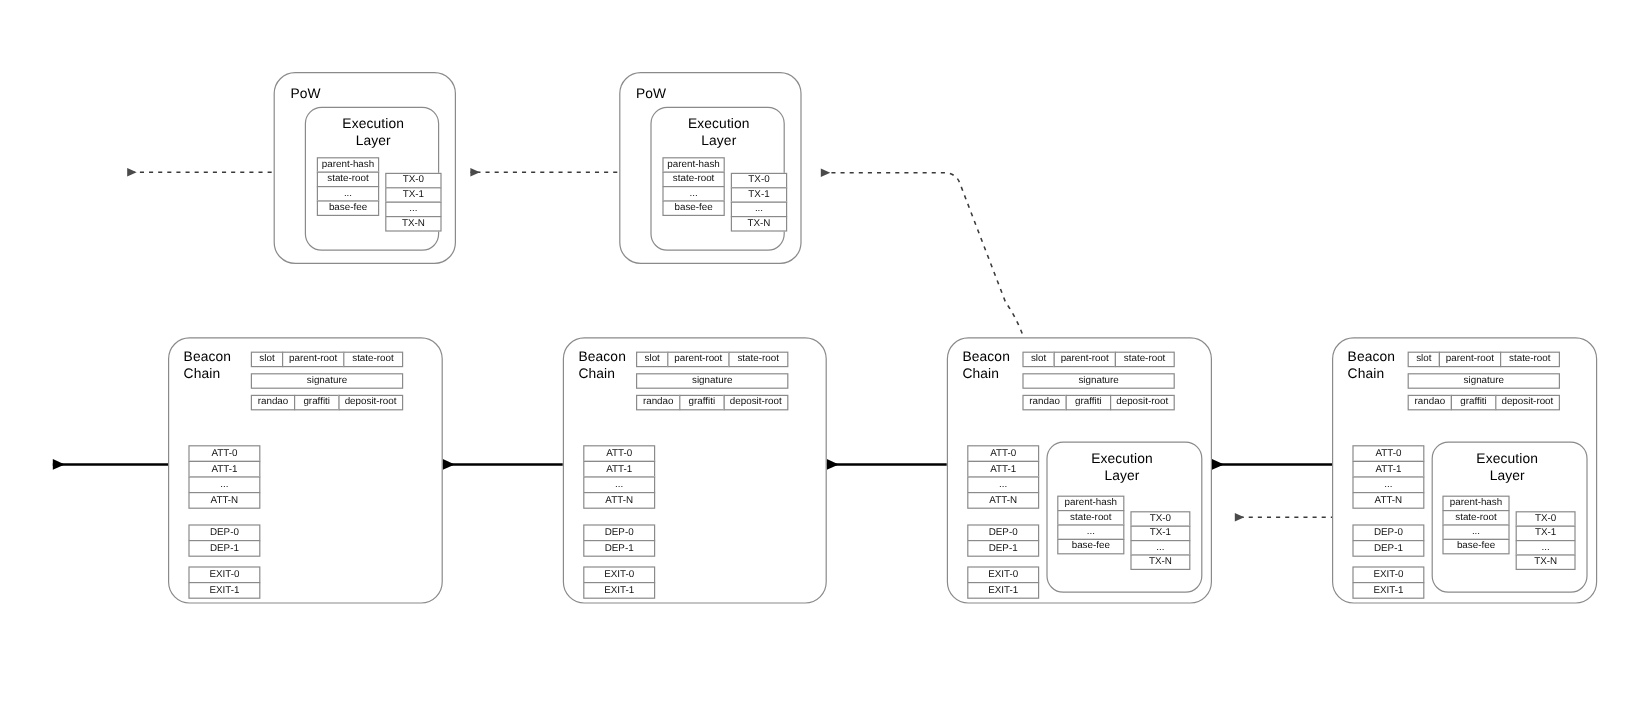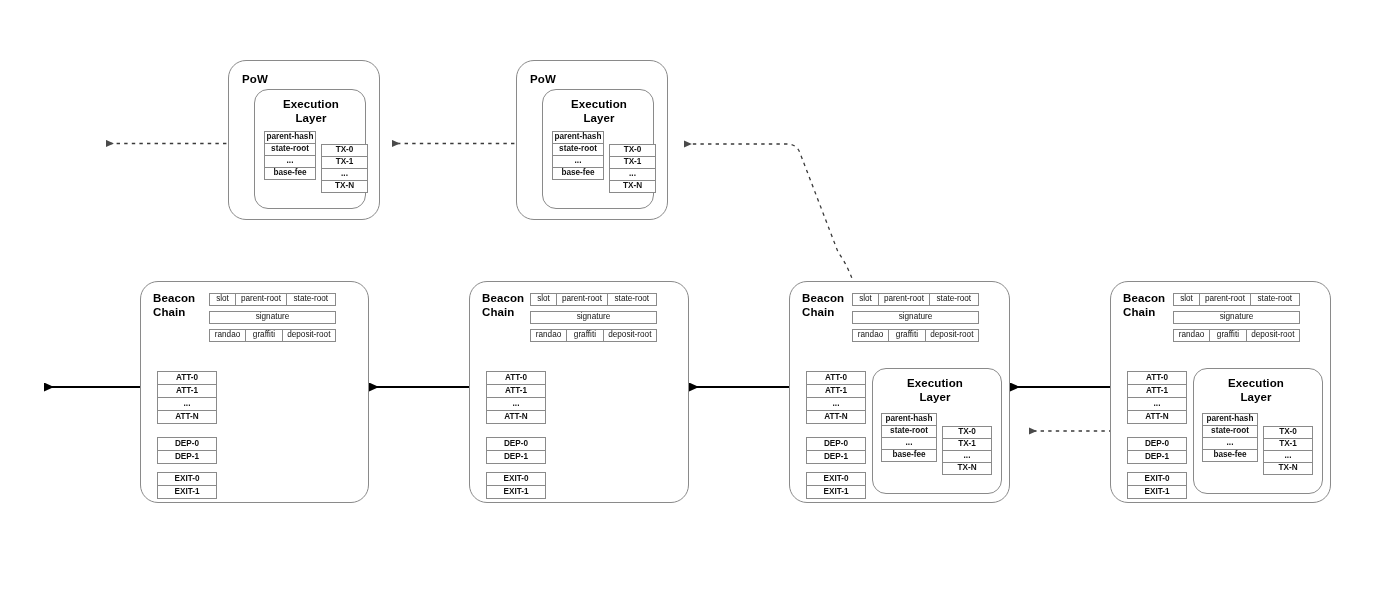--- a/index.html
+++ b/index.html
@@ -43,21 +43,21 @@
   }
   .inner-block {
     position: absolute;
     box-sizing: border-box;
     border: 1.1px solid #8a8a8a;
     border-radius: 14px;
     background: #ffffff;
   }
   .block-title {
     position: absolute;
-    font-weight: bold;
+    font-weight: normal;
     font-size: 11.5px;
     color: #000000;
     line-height: 13.5px;
     letter-spacing: 0.1px;
     white-space: pre-line;
   }
   .field {
     position: absolute;
     box-sizing: border-box;
     border: 1.1px solid #8a8a8a;
@@ -76,21 +76,20 @@
     position: absolute;
     left: 2px;
     top: 2px;
     right: -2px;
     bottom: -2px;
     border: 1.1px solid #c2c2c2;
     z-index: -1;
   }
   .stack {
     position: absolute;
-    font-weight: bold;
   }
   .stack .field {
     position: relative;
     width: 100%;
     margin-top: -1.1px;
   }
   .stack .field:first-child {
     margin-top: 0;
   }
   .row {

